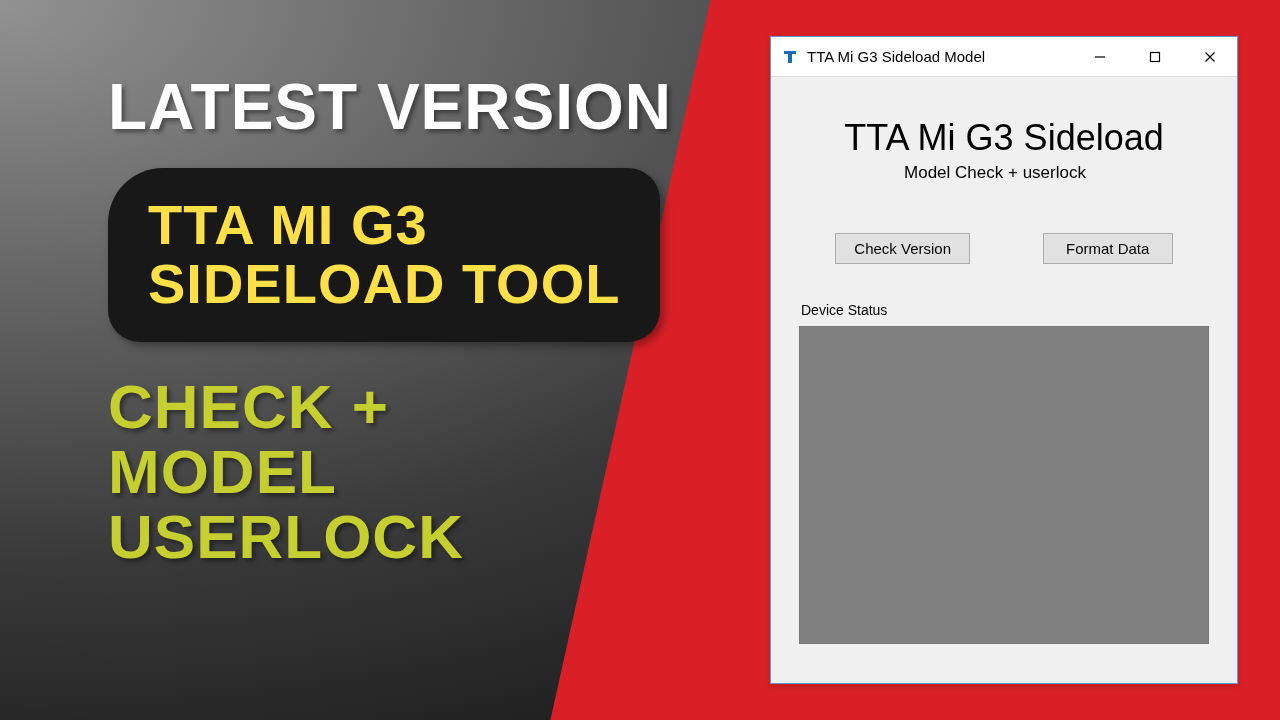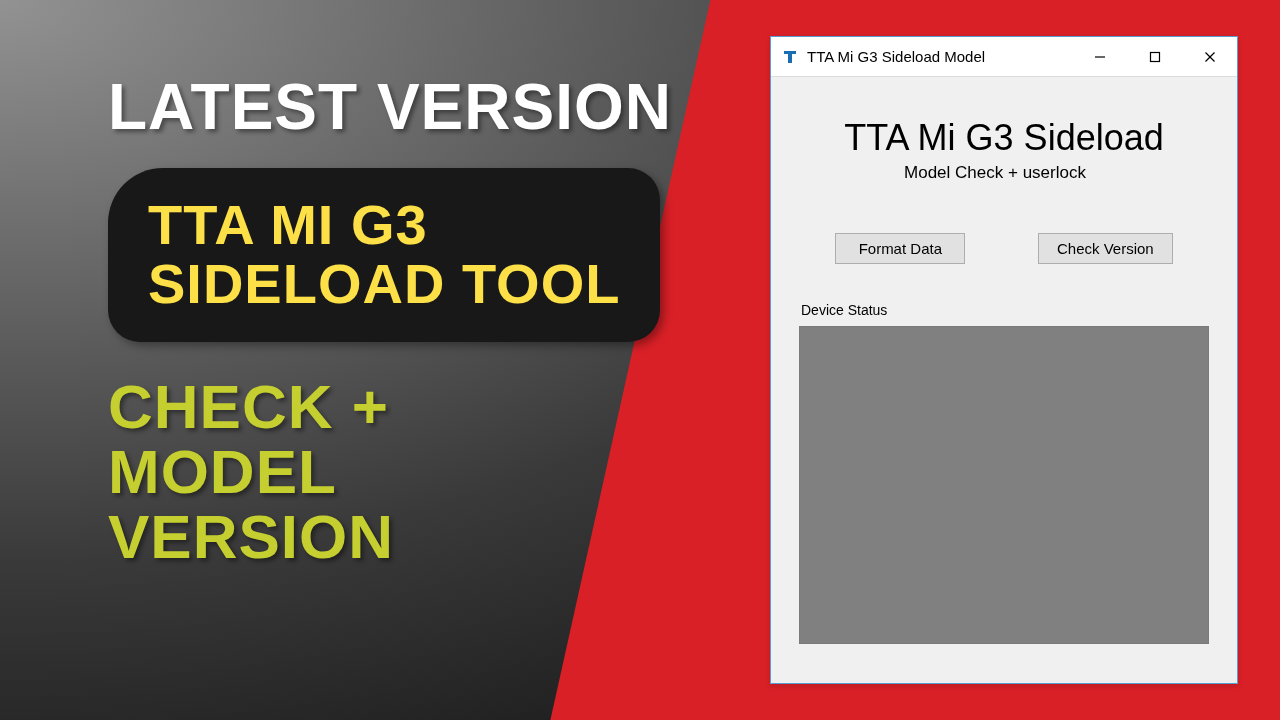--- a/index.html
+++ b/index.html
@@ -170,21 +170,21 @@
   <div class="latest-version">LATEST VERSION</div>
 
   <div class="badge">
     <div class="badge-text">TTA MI G3</div>
     <div class="badge-text">SIDELOAD TOOL</div>
   </div>
 
   <div class="bottom-text">
     <div>CHECK +</div>
     <div>MODEL</div>
-    <div>VERSION</div>
+    <div>USERLOCK</div>
   </div>
 </div>
 
 <div class="app-window">
   <div class="titlebar">
     <span class="app-icon">
       <svg viewBox="0 0 16 16">
           <path d="M2 2 H14 V5 H10 V14 H6 V5 H2 Z" fill="#1a6db3"></path>
         </svg>
     </span>
@@ -207,20 +207,20 @@
           </svg>
       </div>
     </div>
   </div>
 
   <div class="window-body">
     <div class="app-heading">TTA Mi G3 Sideload</div>
     <div class="app-subheading">Model Check + userlock</div>
 
     <div class="button-row">
+      <div class="win-button">Check Version</div>
       <div class="win-button">Format Data</div>
-      <div class="win-button">Check Version</div>
     </div>
 
     <div class="status-label">Device Status</div>
     <div class="status-box"></div>
   </div>
 </div>
 
 </body></html>

